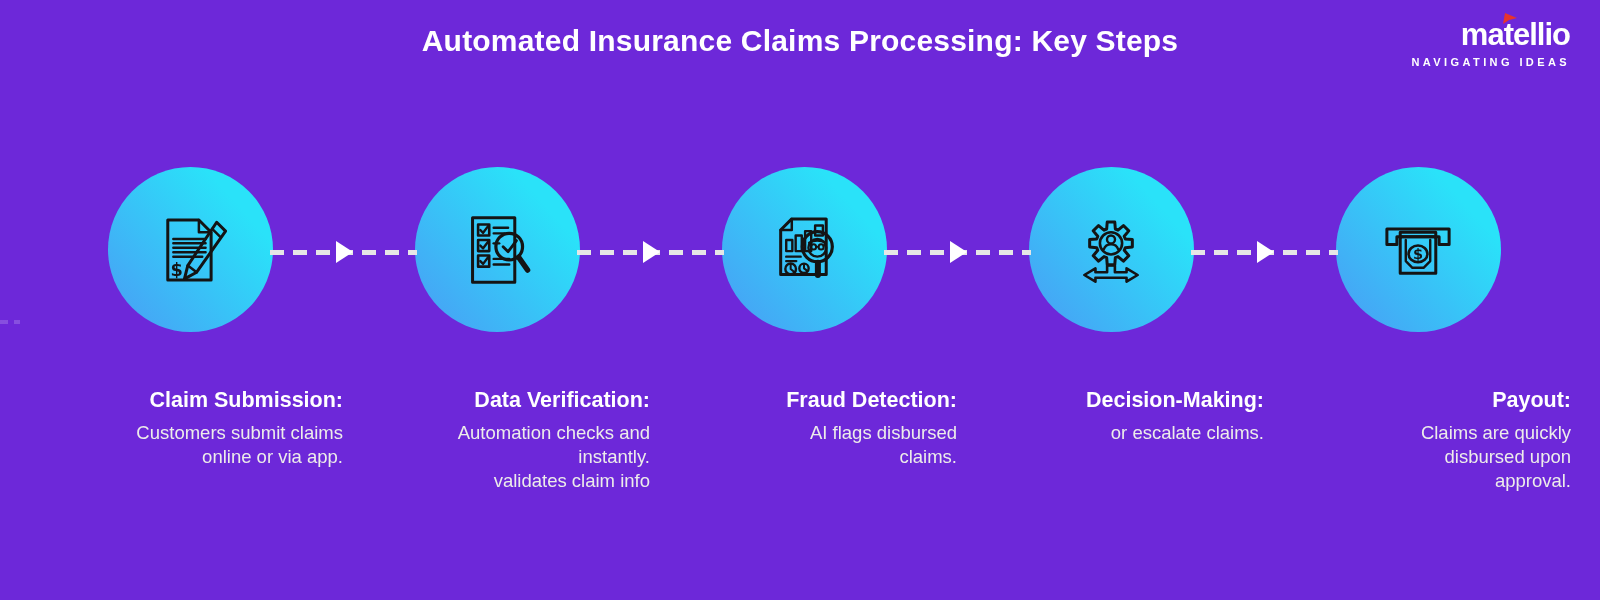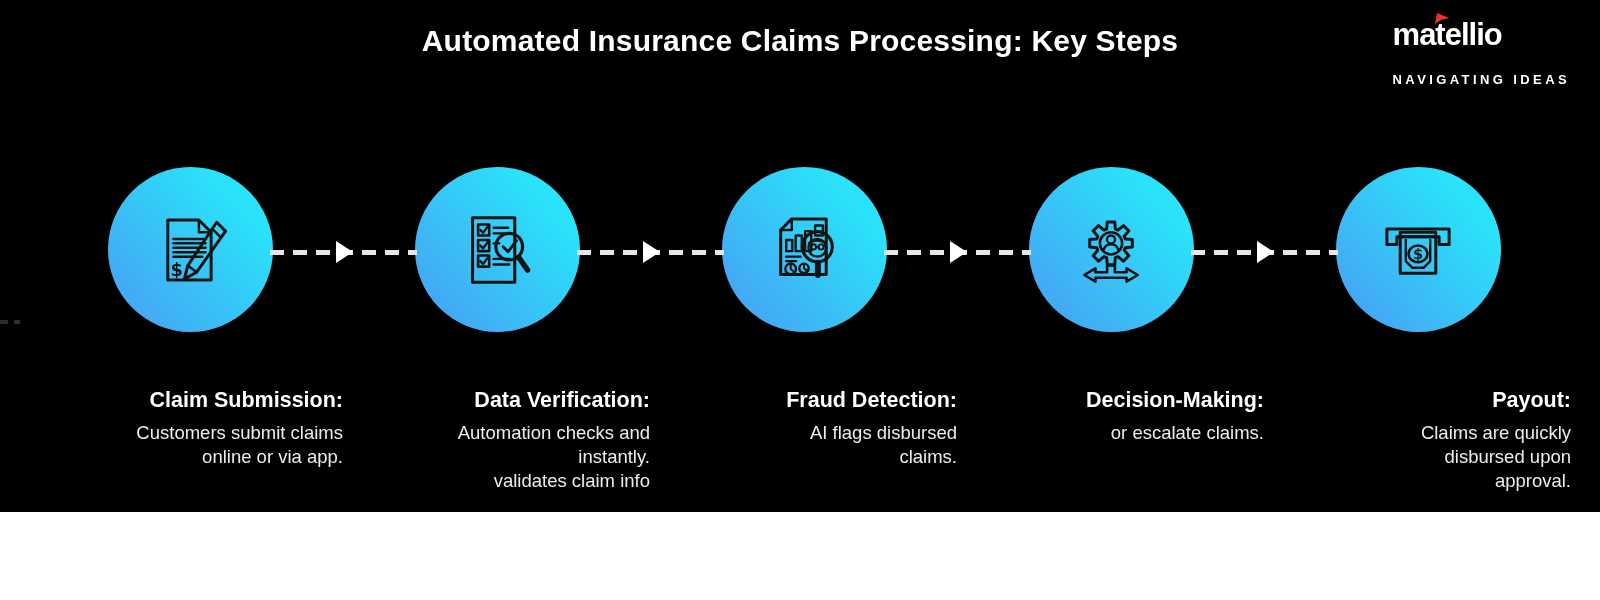--- a/index.html
+++ b/index.html
@@ -1,35 +1,35 @@
 <!DOCTYPE html>
 <html><head>
 <meta charset="utf-8">
 <style>
   html,body { margin:0; padding:0; }
   .canvas {
-    position:relative; width:1600px; height:512px;
-    background:#000000; overflow:hidden;
+    position:relative; width:1600px; height:600px;
+    background:#6d28d9; overflow:hidden;
     font-family:"Liberation Sans", sans-serif;
   }
   .main-title {
     position:absolute; top:24px; left:0; width:100%;
     text-align:center; color:#ffffff; font-size:30px; font-weight:bold;
     letter-spacing:0.2px;
   }
   
-  .logo { position:absolute; top:18px; right:30px; text-align:left; }
+  .logo { position:absolute; top:18px; right:30px; text-align:right; }
   .logo-brand {
     position:relative; display:inline-block; color:#ffffff;
     font-size:31px; font-weight:bold; letter-spacing:-1px; line-height:1.1;
   }
   .logo-flag { position:absolute; left:41px; top:-5px; }
   .logo-tagline {
-    color:#ffffff; font-size:13px; letter-spacing:3.4px;
-    white-space:nowrap; margin-top:20px; font-weight:bold;
+    color:#ffffff; font-size:11px; letter-spacing:3.4px;
+    white-space:nowrap; margin-top:4px; font-weight:bold;
   }
   
   .step { position:absolute; top:167px; width:306px; }
   .step-1 { left:37px; } .step-2 { left:344px; } .step-3 { left:651px; }
   .step-4 { left:958px; } .step-5 { left:1265px; }
   .circle {
     width:165px; height:165px; border-radius:50%; margin:0 auto;
     background:linear-gradient(48deg, #47a2f5 8%, #2ae2f9 78%);
     display:flex; align-items:center; justify-content:center;
   }

